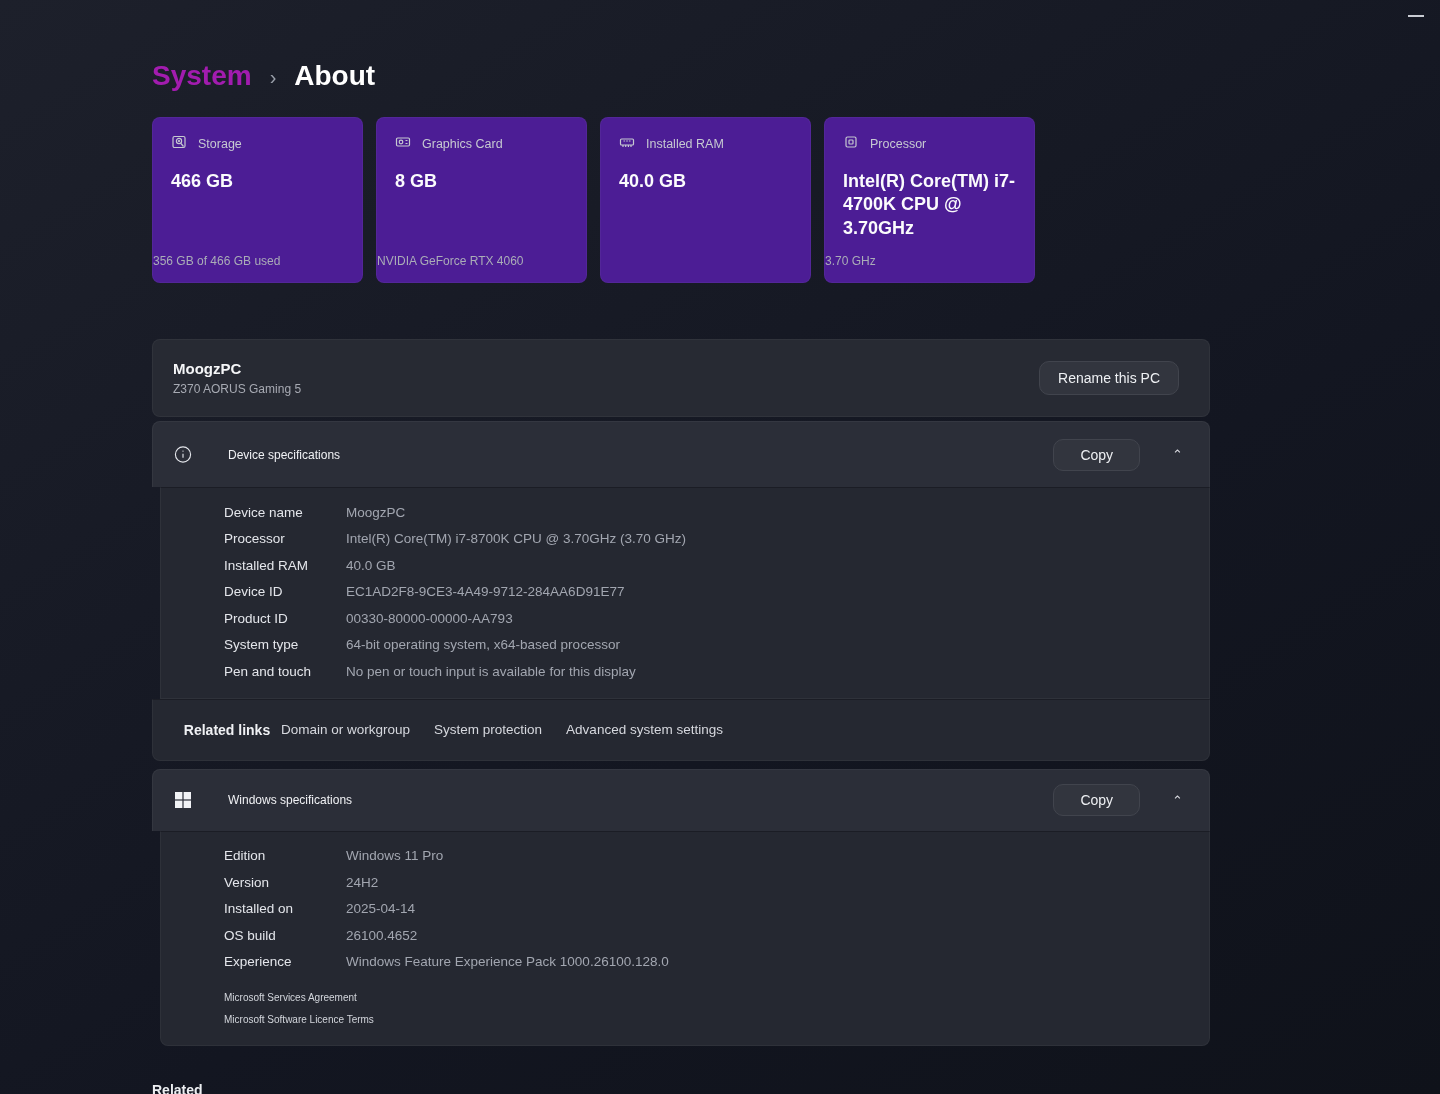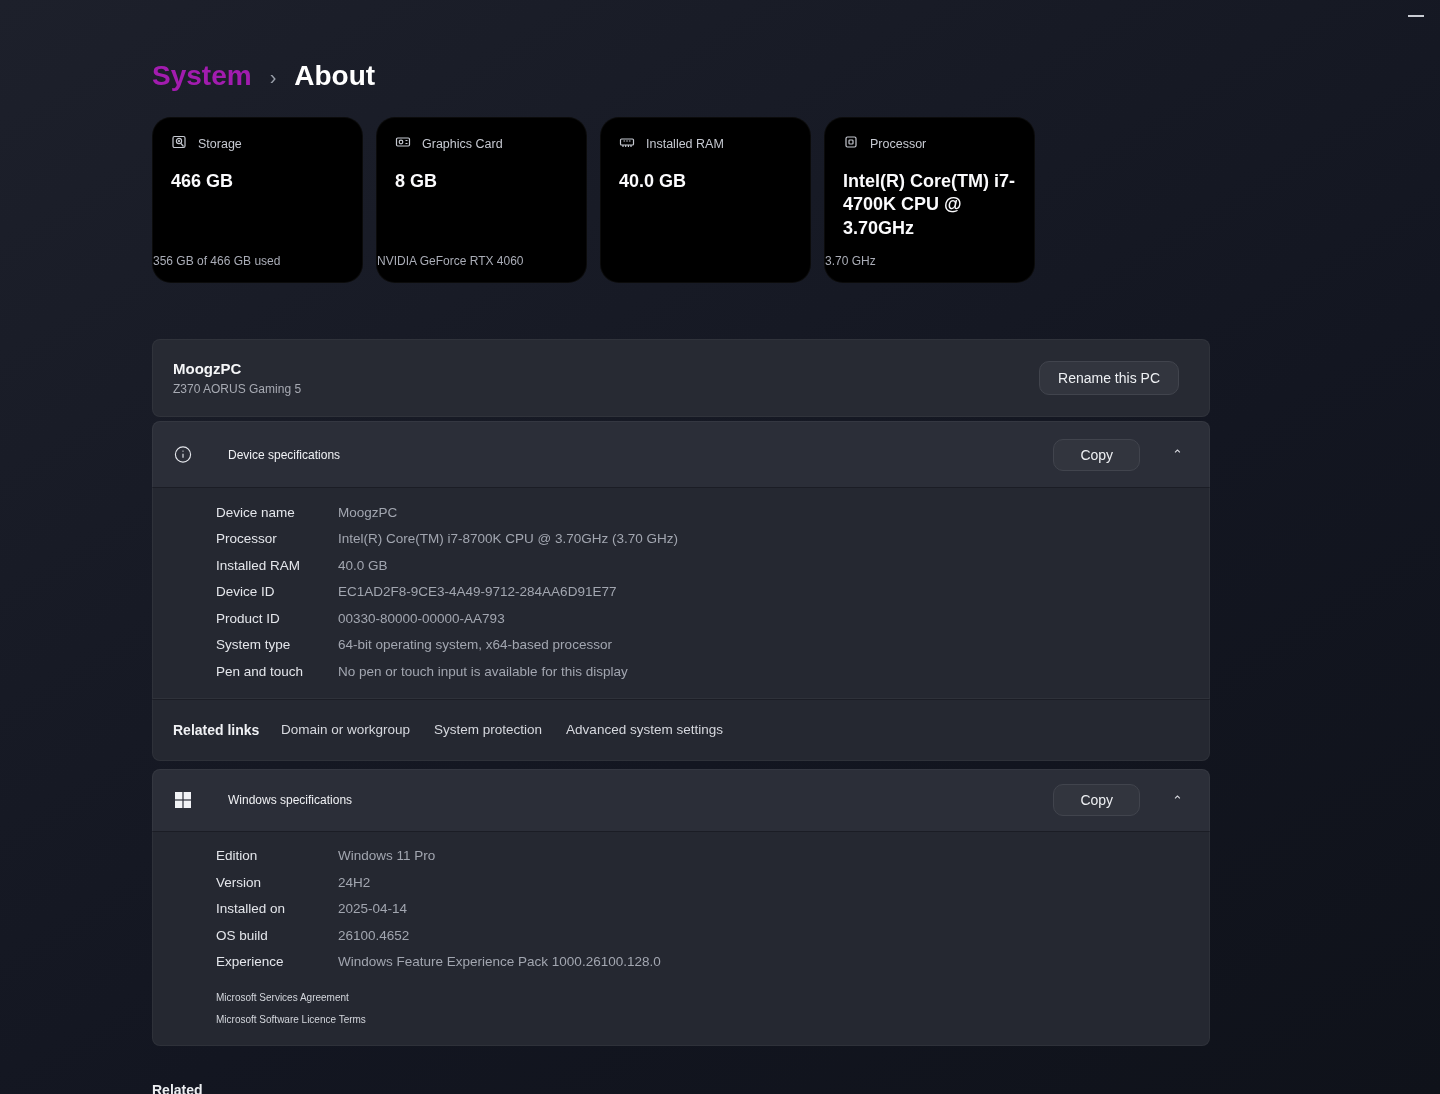--- a/index.html
+++ b/index.html
@@ -18,23 +18,23 @@
 
   
   .breadcrumb { margin-top: 60px; display: flex; align-items: center; gap: 18px; }
   .crumb-parent { font-size: 28px; font-weight: 600; color: #a21caf; cursor: pointer; }
   .crumb-sep { font-size: 20px; color: #9aa0ab; transform: translateY(1px); }
   .crumb-current { font-size: 28px; font-weight: 700; color: #ffffff; text-align: right; }
 
   
   .cards { margin-top: 25px; display: flex; gap: 13px; }
   .card {
-    width: 211px; height: 166px; background: #000000;
+    width: 211px; height: 166px; background: #4c1d95;
     border: 1px solid rgba(255,255,255,0.045);
-    border-radius: 19px; padding: 16px 18px; position: relative;
+    border-radius: 8px; padding: 16px 18px; position: relative;
   }
   .card-head { display: flex; align-items: center; gap: 11px; }
   .card-head svg { flex: 0 0 auto; }
   .card-label { font-size: 12.5px; color: #c6c9d1; }
   .card-value { margin-top: 16px; font-size: 18px; font-weight: 700; color: #fbfbfd; line-height: 1.3; }
   .card-footer { position: absolute; left: 0; bottom: 14px; font-size: 12px; color: #aaadb7; white-space: nowrap; }
 
   
   .pc-panel {
     margin-top: 56px; height: 78px; background: #272a33;
@@ -58,35 +58,36 @@
     display: flex; align-items: center; padding: 0 20px 0 21px; cursor: pointer;
   }
   .group-header.short { height: 62px; }
   .group-icon { width: 18px; display: flex; justify-content: center; }
   .group-title { font-size: 12px; color: #f0f1f4; margin-left: 36px; flex: 1; }
   .copy-btn { padding: 7px 26px; margin-right: 26px; }
   .chev { color: #d4d6dc; font-size: 13px; cursor: pointer; padding: 4px 6px; }
   .group-body {
     background: #252831; border: 1px solid rgba(255,255,255,0.045); border-top: 1px solid #1b1d25;
     padding: 11px 0 13px 0;
+    margin-left: 8px;
   }
   .group-body.rounded { border-radius: 0 0 8px 8px; }
   .spec-row { display: flex; padding-left: 63px; height: 26.5px; align-items: center; }
   .spec-label { width: 122px; font-size: 13.5px; color: #e4e6eb; flex: 0 0 auto; }
   .spec-value { font-size: 13.5px; color: #a2a6b0; }
   .body-links { padding: 12px 0 1px 63px; }
   .body-link { font-size: 10px; color: #d3d6dc; line-height: 22px; cursor: pointer; width: fit-content; }
 
   
   .related-band {
     height: 62px; background: #252831; border: 1px solid rgba(255,255,255,0.045);
     border-top: 1px solid #1b1d25; border-radius: 0 0 8px 8px;
     display: flex; align-items: center; padding-left: 20px;
   }
-  .related-band-label { font-size: 14px; font-weight: 700; color: #f0f1f4; width: 108px; }
+  .related-band-label { font-size: 14px; font-weight: 700; color: #f0f1f4; width: 108px; text-align: center; }
   .related-band .link { font-size: 13.5px; color: #d6d8de; margin-right: 24px; cursor: pointer; }
 
   .related-heading { margin-top: 36px; font-size: 14px; font-weight: 700; color: #eceef1; }
 </style>
 </head>
 <body>
 
 <div class="minimize-btn"></div>
 
 <div class="content">

